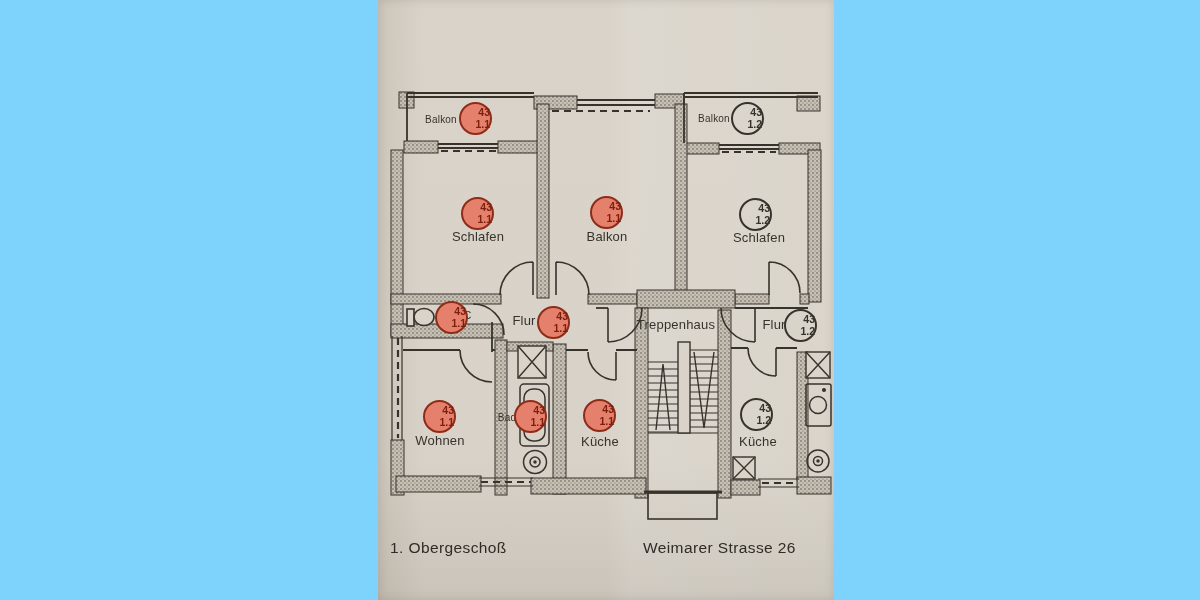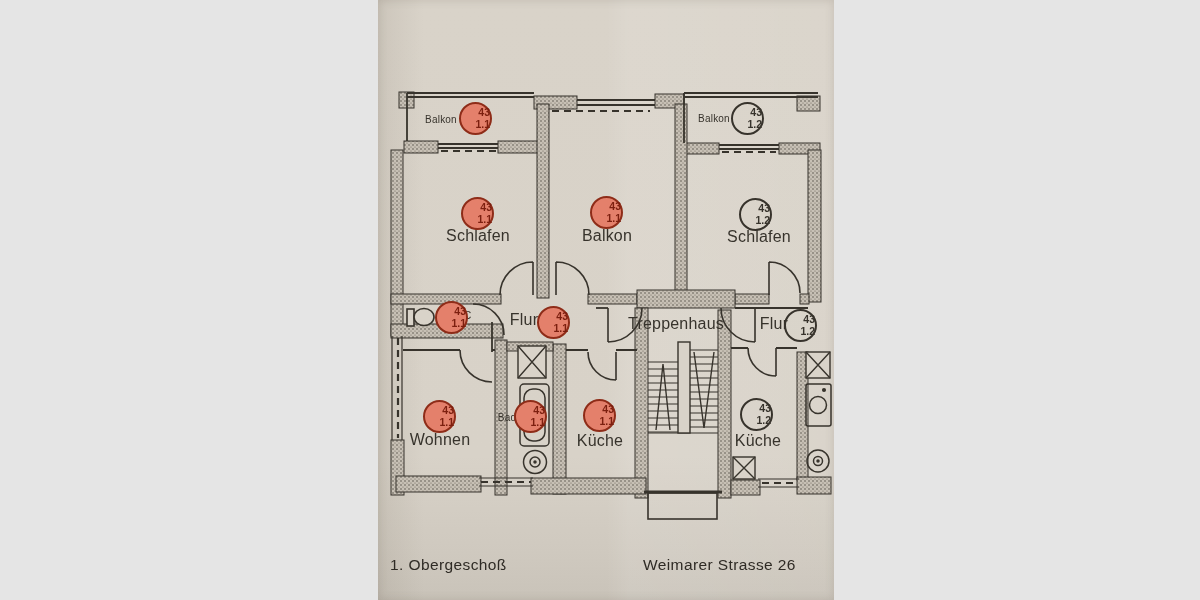--- a/index.html
+++ b/index.html
@@ -1,32 +1,32 @@
 <!DOCTYPE html>
 <html><head>
 <meta charset="utf-8">
 <style>
   html,body{margin:0;padding:0;background:#fff;}
-  #stage{position:relative;width:1200px;height:600px;background:#e5e5e5;overflow:hidden;
+  #stage{position:relative;width:1200px;height:600px;background:#7dd3fc;overflow:hidden;
          font-family:"Liberation Sans",sans-serif;}
   #photo{position:absolute;left:378px;top:0;width:456px;height:600px;
     background:
       linear-gradient(90deg, rgba(110,100,85,0.12), rgba(110,100,85,0) 10%),
       linear-gradient(90deg, rgba(0,0,0,0) 50%, rgba(255,255,255,0.10) 55%, rgba(255,255,255,0.05) 100%),
       linear-gradient(180deg, #d9d3c9 0%, #d8d2c8 76%, #cfc9bf 92%, #c9c3b9 100%);
     box-shadow: inset 0 0 10px rgba(90,80,65,0.18);}
   svg.plan{position:absolute;left:0;top:0;}
-  .rlabel{position:absolute;transform:translate(-50%,-50%);color:#37332c;font-size:16px;
+  .rlabel{position:absolute;transform:translate(-50%,-50%);color:#37332c;font-size:13px;
           font-weight:500;white-space:nowrap;letter-spacing:0.2px;}
   .badge{position:absolute;width:33px;height:33px;border-radius:50%;display:flex;flex-direction:column;
          align-items:flex-end;justify-content:center;font-size:10.5px;font-weight:700;line-height:11.5px;
          box-sizing:border-box;}
   .badge.red{background:#e4806b;border:2px solid #8e2c18;color:#7c1f0f;}
   .badge.plain{background:rgba(217,211,201,0.25);border:2px solid #37332c;color:#37332c;}
-  .footer-label{position:absolute;color:#2f2b25;font-size:15.5px;font-weight:500;letter-spacing:0.4px;margin-top:17px;}
+  .footer-label{position:absolute;color:#2f2b25;font-size:15.5px;font-weight:500;letter-spacing:0.4px;}
 </style>
 </head>
 <body>
 
 <div id="stage">
 
   <div id="photo"></div>
 
   <svg class="plan" width="1200" height="600" viewBox="0 0 1200 600">
     <defs>

